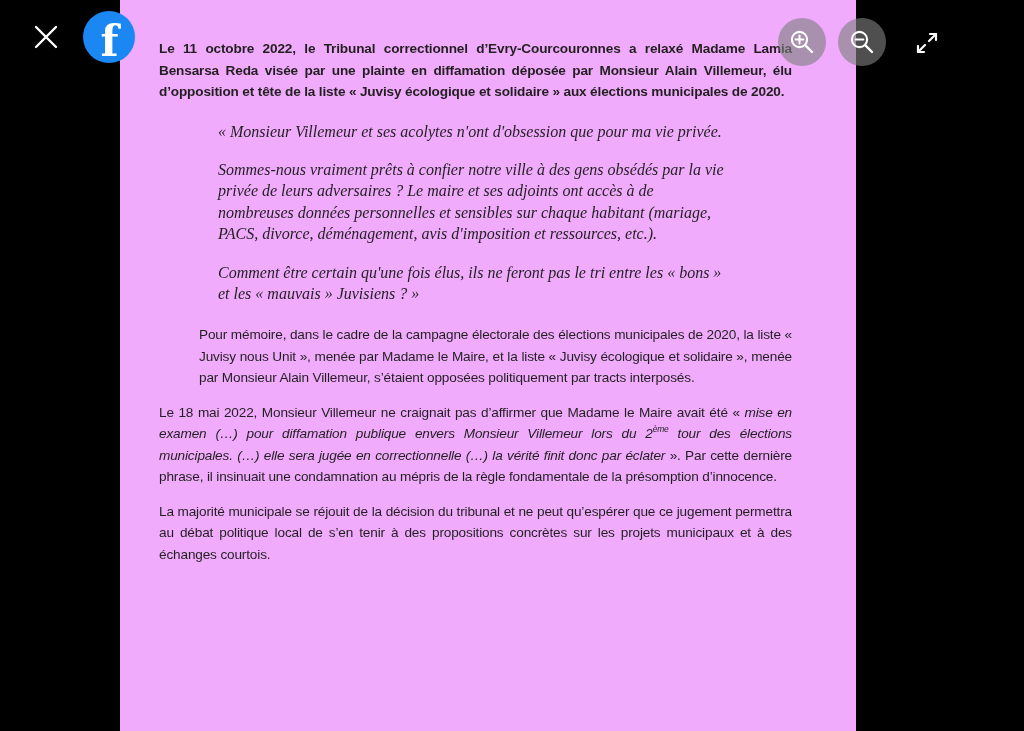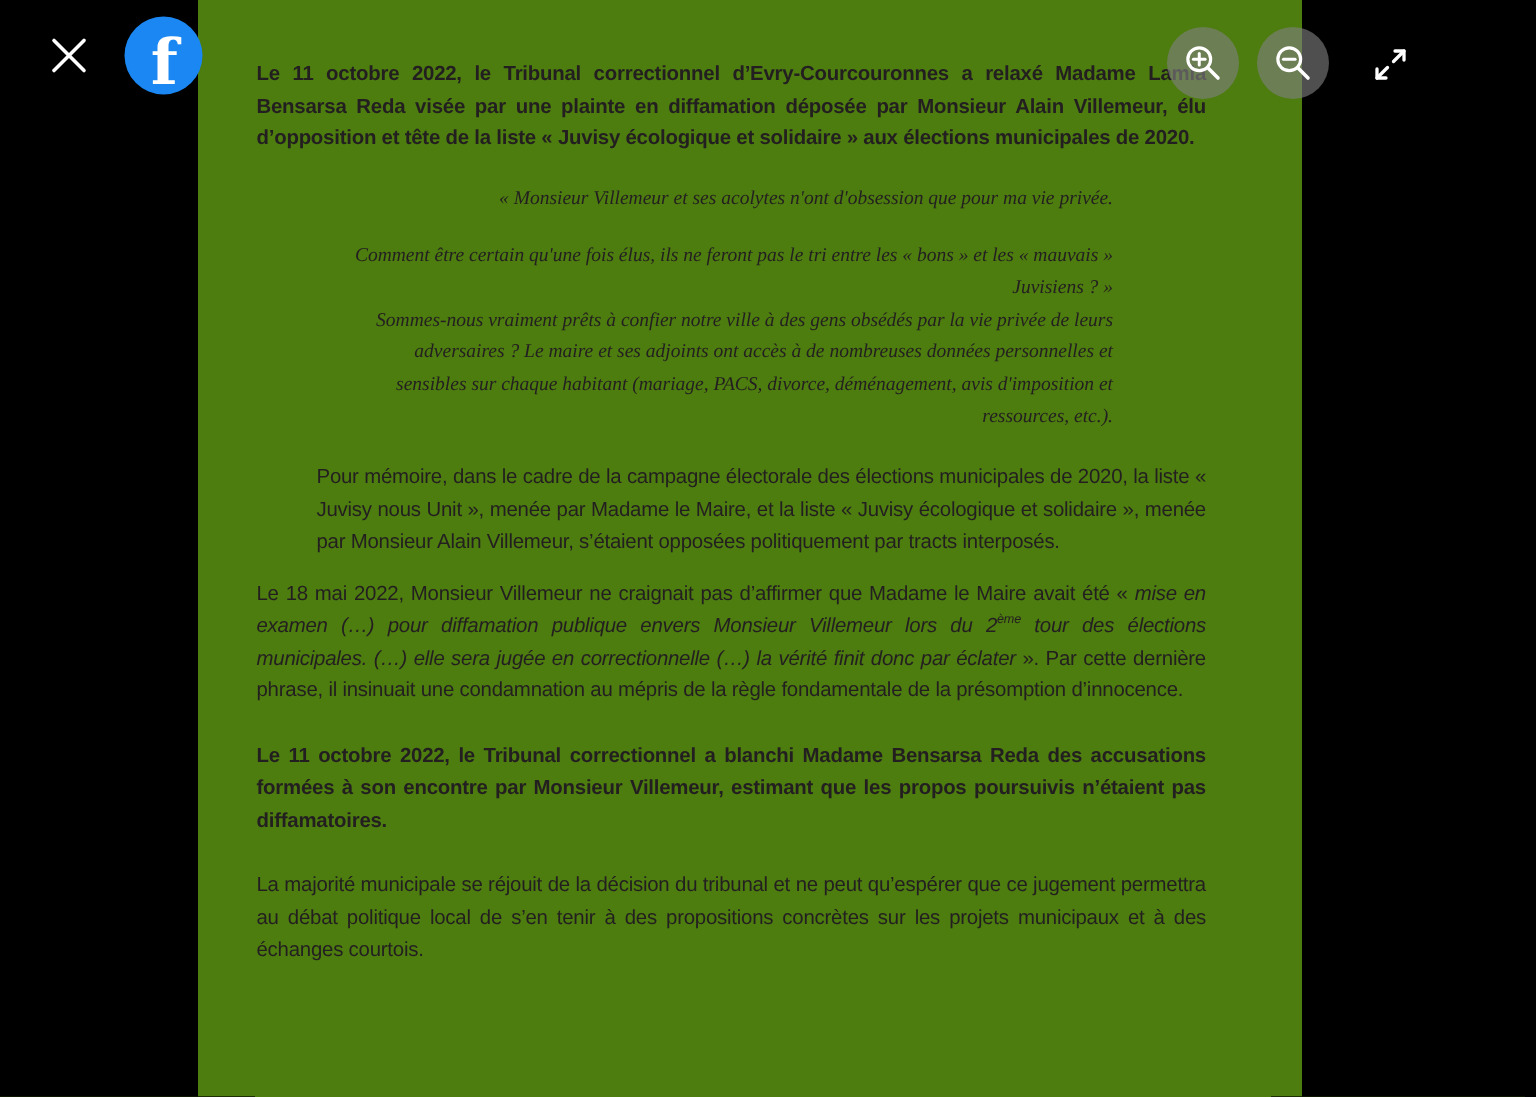--- a/index.html
+++ b/index.html
@@ -17,25 +17,25 @@
   #viewer {
     position: relative;
     width: 1024px;
     height: 731px;
     background: #000000;
   }
 
   
   #page {
     position: absolute;
-    left: 132px;
+    left: 120px;
     top: 0px;
     width: 736px;
     height: 731px;
-    background: #4d7c0f;
+    background: #f0abfc;
     overflow: hidden;
   }
 
   #doc-body {
     position: absolute;
     left: 39px;
     top: 38px;
     width: 633px;
     color: #231f20;
   }
@@ -72,23 +72,23 @@
   }
 
   .quoteblock {
     margin: 0 0 0 59px;
     width: 512px;
   }
   p.quote {
     margin: 0 0 17px 0;
     font-family: "Liberation Serif", serif;
     font-style: italic;
-    font-size: 13px;
+    font-size: 16px;
     line-height: 21.4px;
-    text-align: right;
+    text-align: left;
     color: #231f20;
   }
   p.quote.last {
     margin-bottom: 0;
   }
 
   em.it {
     font-style: italic;
   }
   sup.ord {
@@ -160,29 +160,28 @@
 <div id="viewer">
 
   <div id="page">
     <div id="doc-body">
 
       <p class="para bold lead">Le 11 octobre 2022, le Tribunal correctionnel d’Evry-Courcouronnes a relaxé Madame Lamia Bensarsa Reda visée par une plainte en diffamation déposée par Monsieur Alain Villemeur, élu d’opposition et tête de la liste « Juvisy écologique et solidaire » aux élections municipales de 2020.</p>
 
 
       <div class="quoteblock">
         <p class="quote">« Monsieur Villemeur et ses acolytes n'ont d'obsession que pour ma vie privée.</p>
+        <p class="quote">Sommes-nous vraiment prêts à confier notre ville à des gens obsédés par la vie privée de leurs adversaires ? Le maire et ses adjoints ont accès à de nombreuses données personnelles et sensibles sur chaque habitant (mariage, PACS, divorce, déménagement, avis d'imposition et ressources, etc.).</p>
         <p class="quote last">Comment être certain qu'une fois élus, ils ne feront pas le tri entre les « bons » et les « mauvais » Juvisiens ? »</p>
-        <p class="quote">Sommes-nous vraiment prêts à confier notre ville à des gens obsédés par la vie privée de leurs adversaires ? Le maire et ses adjoints ont accès à de nombreuses données personnelles et sensibles sur chaque habitant (mariage, PACS, divorce, déménagement, avis d'imposition et ressources, etc.).</p>
       </div>
 
       <p class="para after-quotes">Pour mémoire, dans le cadre de la campagne électorale des élections municipales de 2020, la liste « Juvisy nous Unit », menée par Madame le Maire, et la liste « Juvisy écologique et solidaire », menée par Monsieur Alain Villemeur, s’étaient opposées politiquement par tracts interposés.</p>
 
       <p class="para"><span>Le 18 mai 2022, Monsieur Villemeur ne craignait pas d’affirmer que Madame le Maire avait été « </span><em class="it">mise en examen (…) pour diffamation publique envers Monsieur Villemeur lors du 2</em><em class="it"><sup class="ord">ème</sup></em><em class="it"> tour des élections municipales. (…) elle sera jugée en correctionnelle (…) la vérité finit donc par éclater</em><span> ».  Par cette dernière phrase, il insinuait une condamnation au mépris de la règle fondamentale de la présomption d’innocence.</span></p>
 
-      <p class="para bold bold-verdict">Le 11 octobre 2022, le Tribunal correctionnel a blanchi Madame Bensarsa Reda des accusations formées à son encontre par Monsieur Villemeur, estimant que les propos poursuivis n’étaient pas diffamatoires.</p>
 
       <p class="para last">La majorité municipale se réjouit de la décision du tribunal et ne peut qu’espérer que ce jugement permettra au débat politique local de s’en tenir à des propositions concrètes sur les projets municipaux et à des échanges courtois.</p>
 
     </div>
   </div>
 
   <div class="chrome-btn" id="close-btn">
     <svg class="ico" width="26" height="26" viewBox="0 0 26 26">
       <line x1="3" y1="3" x2="23" y2="23" stroke="#ffffff" stroke-width="2.4" stroke-linecap="round"></line>
       <line x1="23" y1="3" x2="3" y2="23" stroke="#ffffff" stroke-width="2.4" stroke-linecap="round"></line>

